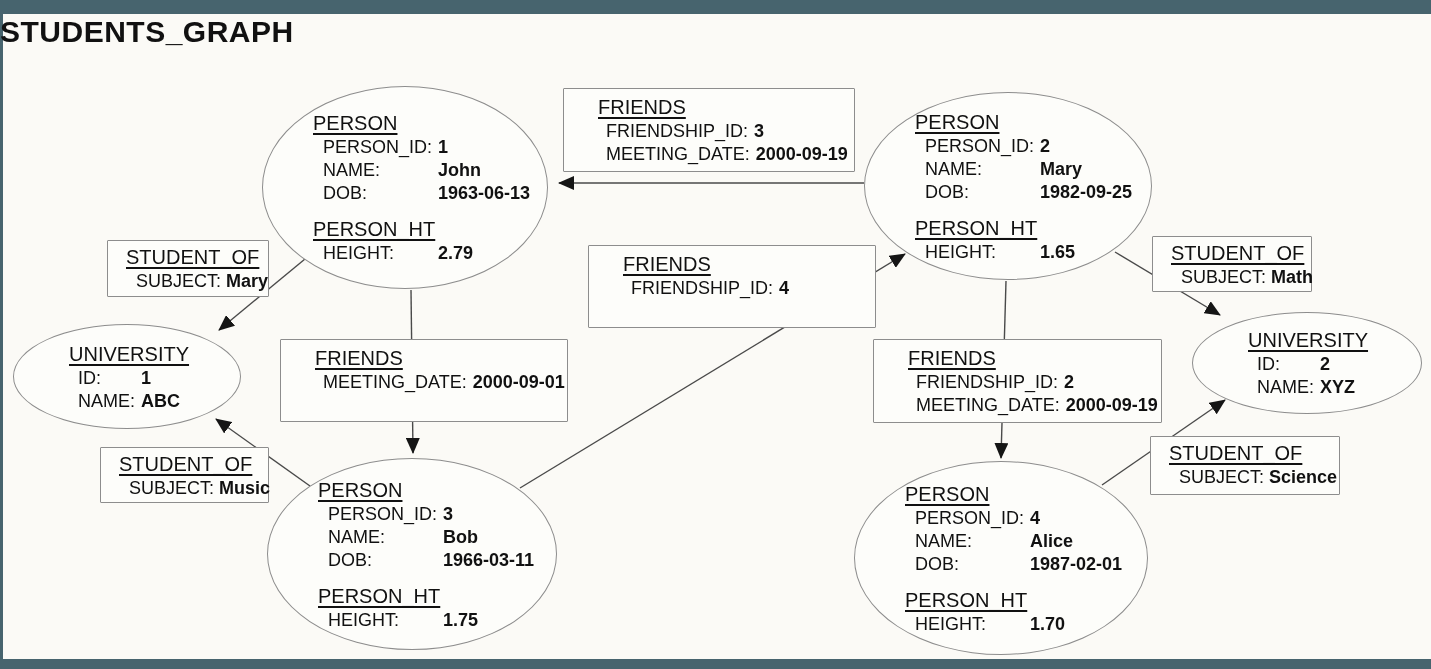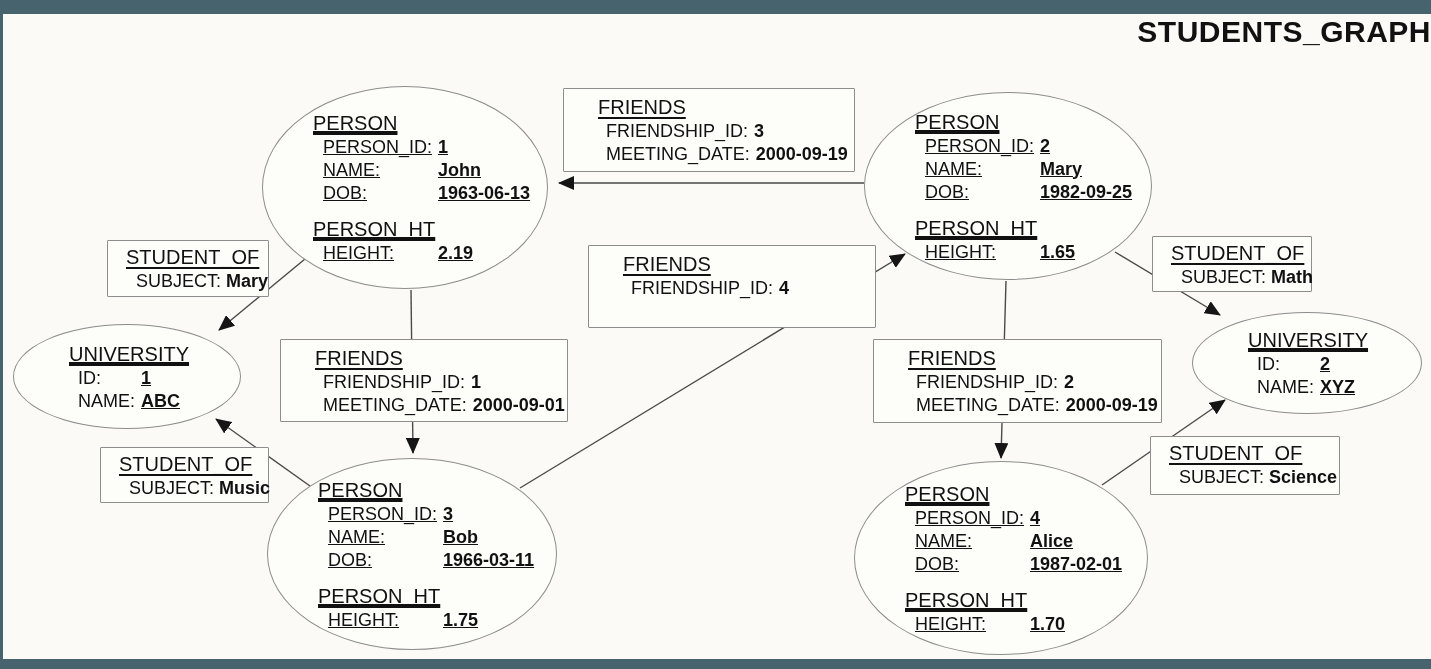--- a/index.html
+++ b/index.html
@@ -10,25 +10,25 @@
     overflow:hidden;
     font-family:"Liberation Sans",sans-serif;
     color:#111;
   }
   .bar{position:absolute;left:0;width:100%;background:#47646e;}
   .bar.top{top:0;height:14px;}
   .bar.bottom{bottom:0;height:10px;}
   .edge-left{position:absolute;left:0;top:0;bottom:0;width:3px;background:#47646e;}
   .title{
     position:absolute;top:15px;left:0;width:100%;
-    text-align:right;font-size:30px;font-weight:800;letter-spacing:.5px;
+    text-align:left;font-size:30px;font-weight:800;letter-spacing:.5px;
   }
   svg.edges{position:absolute;left:0;top:0;z-index:1;}
   .node{position:absolute;z-index:2;background:#fdfdfa;border:1px solid #8d8d8d;box-sizing:border-box;}
-  .enode{border-radius:50%;display:flex;align-items:center;text-decoration:underline;}
+  .enode{border-radius:50%;display:flex;align-items:center;}
   .rnode{border-radius:1px;}
   .heading{font-size:20px;text-decoration:underline;text-underline-offset:3px;line-height:26px;white-space:nowrap;}
   .row{font-size:18px;line-height:23px;white-space:nowrap;}
   .v{font-weight:700;}
   
   .person .node-content{margin-left:50px;}
   .prow{display:flex;}
   .prow .k{display:inline-block;width:125px;padding-left:10px;box-sizing:border-box;}
   .sub{margin-top:11px;}
   
@@ -99,21 +99,21 @@
           <span class="k">NAME:</span>
           <span class="v">John</span>
         </div>
       <div class="row prow">
           <span class="k">DOB:</span>
           <span class="v">1963-06-13</span>
         </div>
       <div class="heading sub">PERSON_HT</div>
       <div class="row prow">
           <span class="k">HEIGHT:</span>
-          <span class="v">2.19</span>
+          <span class="v">2.79</span>
         </div>
     </div>
   </div>
 
   <div class="node enode person mary">
     <div class="node-content">
       <div class="heading">PERSON</div>
       <div class="row prow">
           <span class="k">PERSON_ID:</span>
           <span class="v">2</span>
@@ -202,21 +202,20 @@
     <div class="row frow"><span class="k">MEETING_DATE:</span><span class="v">2000-09-19</span></div>
   </div>
 
   <div class="node rnode friends f4">
     <div class="heading">FRIENDS</div>
     <div class="row frow"><span class="k">FRIENDSHIP_ID:</span><span class="v">4</span></div>
   </div>
 
   <div class="node rnode friends f1">
     <div class="heading">FRIENDS</div>
-    <div class="row frow"><span class="k">FRIENDSHIP_ID:</span><span class="v">1</span></div>
     <div class="row frow"><span class="k">MEETING_DATE:</span><span class="v">2000-09-01</span></div>
   </div>
 
   <div class="node rnode friends f2">
     <div class="heading">FRIENDS</div>
     <div class="row frow"><span class="k">FRIENDSHIP_ID:</span><span class="v">2</span></div>
     <div class="row frow"><span class="k">MEETING_DATE:</span><span class="v">2000-09-19</span></div>
   </div>
 
   <div class="node rnode studentof arts">

